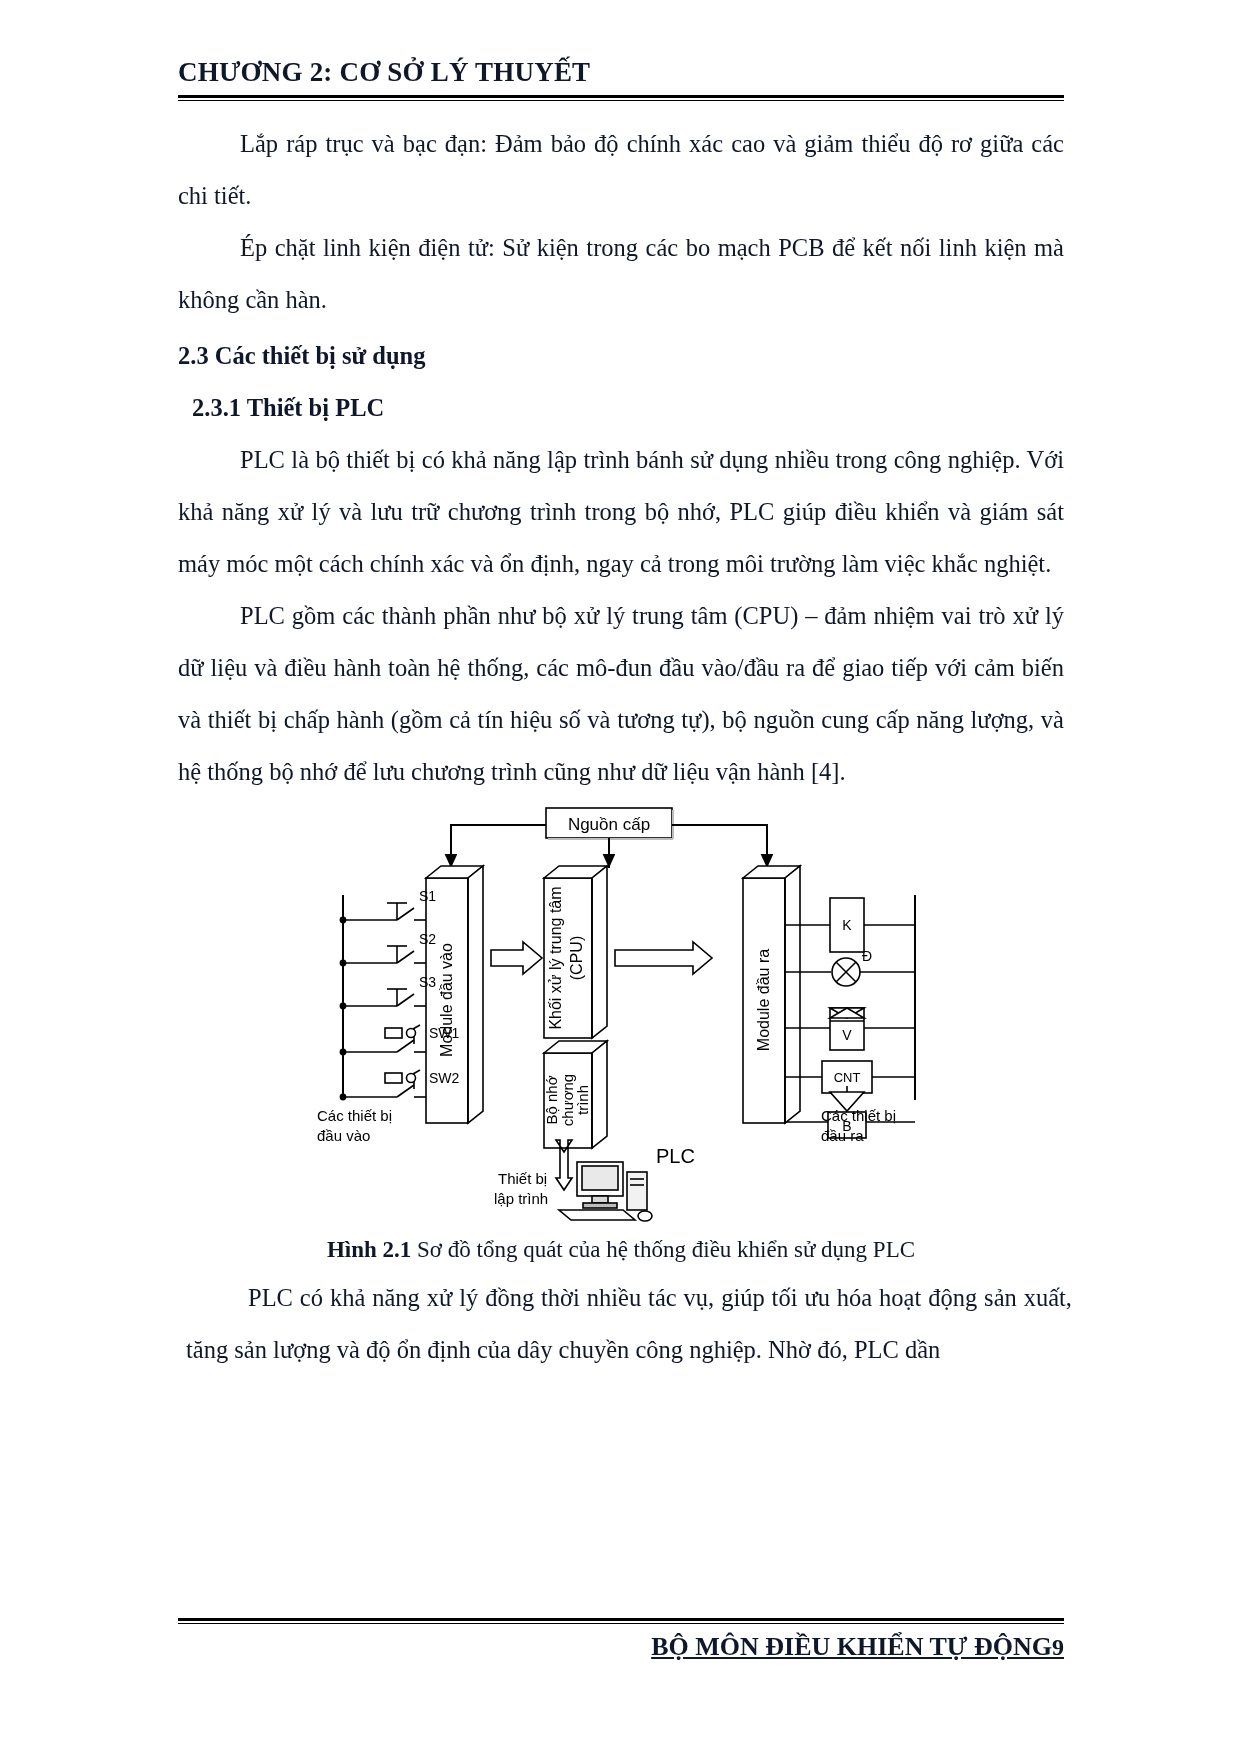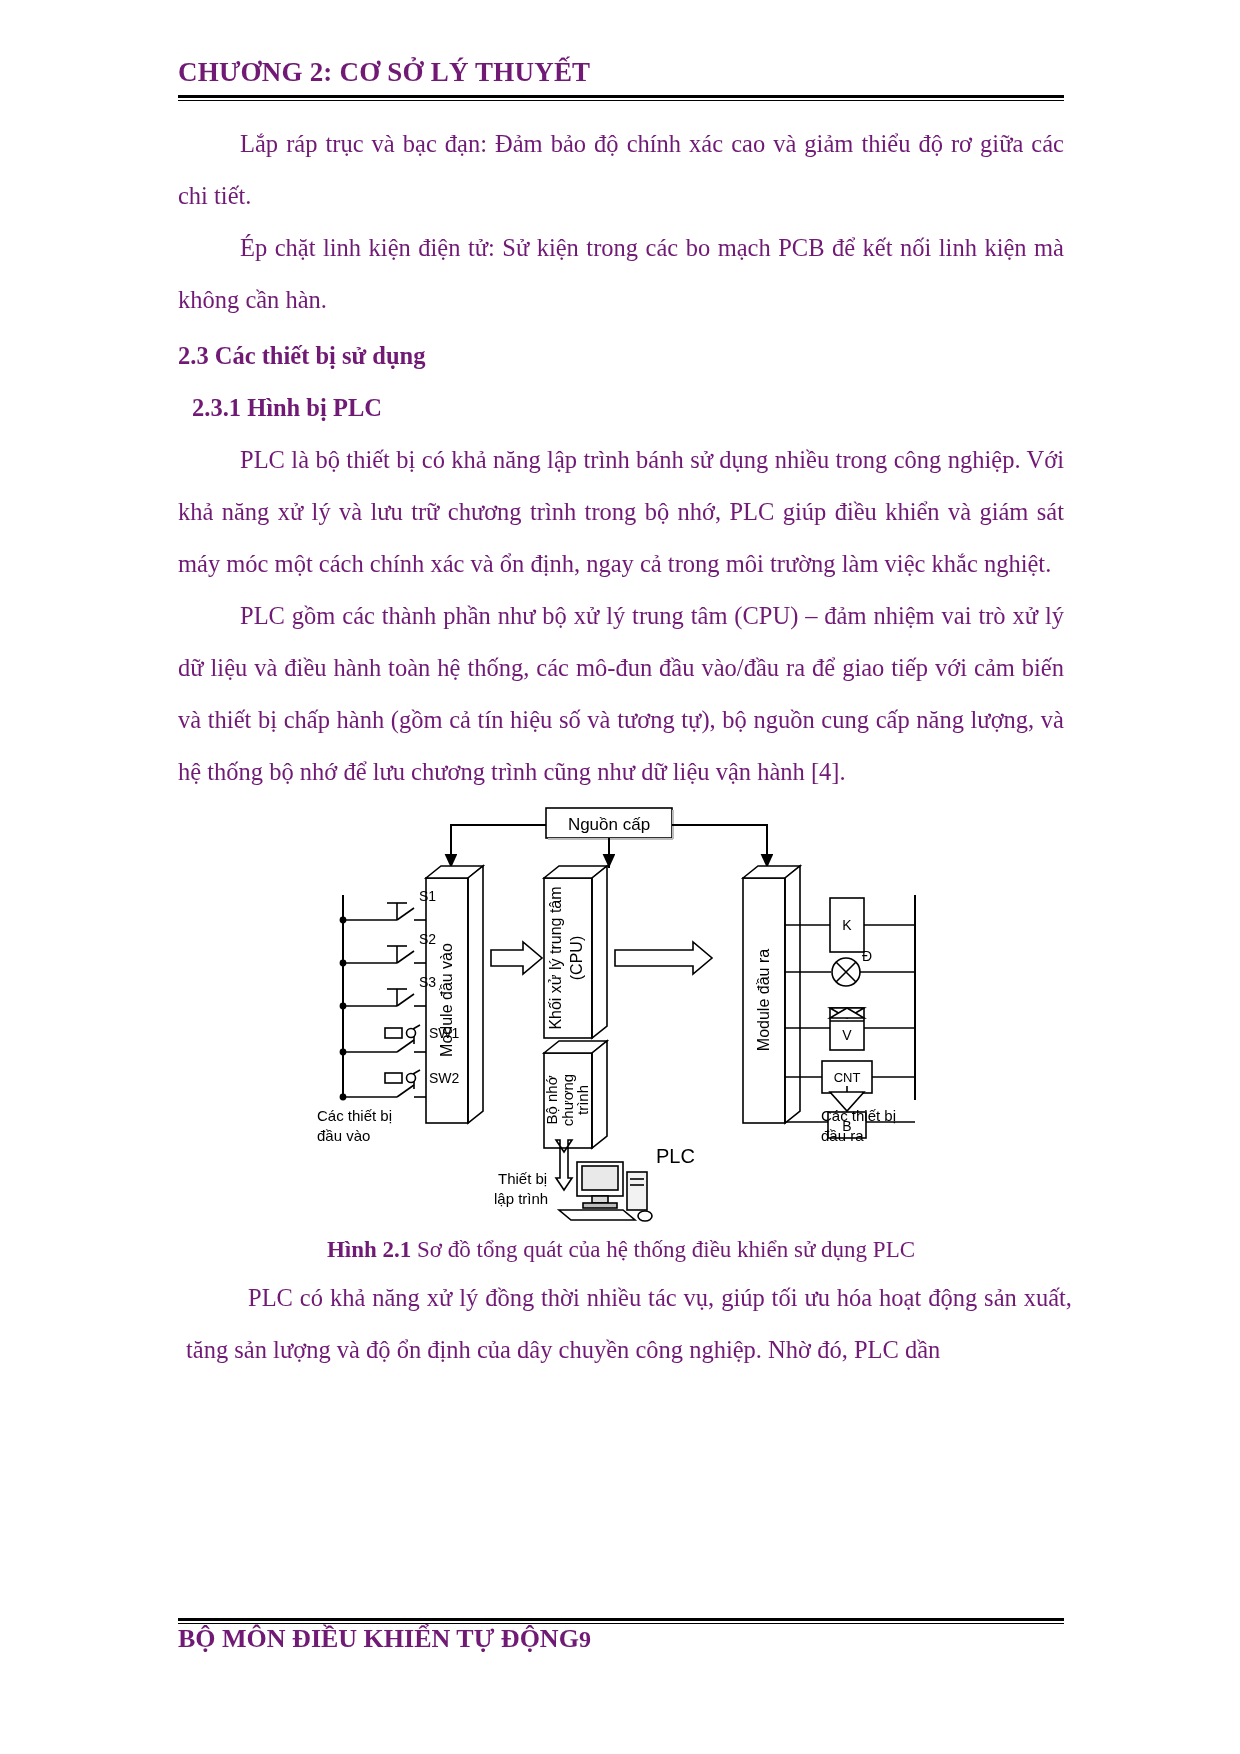--- a/index.html
+++ b/index.html
@@ -6,21 +6,21 @@
     margin: 0;
     padding: 0;
     background: #ffffff;
   }
   .page {
     position: relative;
     width: 1240px;
     height: 1754px;
     background: #ffffff;
     font-family: "Liberation Serif", "DejaVu Serif", serif;
-    color: #701a75;
+    color: #0f172a;
     overflow: hidden;
     box-sizing: border-box;
   }
 
   
   .header {
     position: absolute;
     left: 178px;
     top: 58px;
     width: 886px;
@@ -101,44 +101,46 @@
   
   .footer {
     position: absolute;
     left: 178px;
     top: 1618px;
     width: 886px;
   }
   .footer-rule-thick { border-top: 3px solid #000; }
   .footer-rule-thin { margin-top: 2px; border-top: 1.5px solid #000; }
   .footer-row {
+    margin-top: 8px;
     display: flex;
-    justify-content: flex-start;
+    justify-content: flex-end;
     align-items: baseline;
     font-size: 26px;
     font-weight: bold;
+    text-decoration: underline;
   }
   .footer-page { font-size: 24px; font-weight: bold; }
 </style>
 </head>
 <body>
 
 <div class="page">
 
   <div class="header">
     <div class="header-title">CHƯƠNG 2: CƠ SỞ LÝ THUYẾT</div>
     <div class="header-rule-thick"></div>
     <div class="header-rule-thin"></div>
   </div>
 
   <div class="content">
     <p class="para">Lắp ráp trục và bạc đạn: Đảm bảo độ chính xác cao và giảm thiểu độ rơ giữa các chi tiết.</p>
     <p class="para">Ép chặt linh kiện điện tử: Sử kiện trong các bo mạch PCB để kết nối linh kiện mà không cần hàn.</p>
     <h2 class="sec">2.3 Các thiết bị sử dụng</h2>
-    <h3 class="subsec">2.3.1 Hình bị PLC</h3>
+    <h3 class="subsec">2.3.1 Thiết bị PLC</h3>
     <p class="para">PLC là bộ thiết bị có khả năng lập trình bánh sử dụng nhiều trong công nghiệp. Với khả năng xử lý và lưu trữ chương trình trong bộ nhớ, PLC giúp điều khiển và giám sát máy móc một cách chính xác và ổn định, ngay cả trong môi trường làm việc khắc nghiệt.</p>
     <p class="para">PLC gồm các thành phần như bộ xử lý trung tâm (CPU) – đảm nhiệm vai trò xử lý dữ liệu và điều hành toàn hệ thống, các mô-đun đầu vào/đầu ra để giao tiếp với cảm biến và thiết bị chấp hành (gồm cả tín hiệu số và tương tự), bộ nguồn cung cấp năng lượng, và hệ thống bộ nhớ để lưu chương trình cũng như dữ liệu vận hành [4].</p>
   </div>
 
   <div class="figure-wrap">
     <svg class="fig-svg" width="640" height="425" viewBox="0 0 640 425">
       <defs>
         <marker id="arrowBlack" markerWidth="9" markerHeight="9" refX="7" refY="3.2" orient="auto" markerUnits="strokeWidth">
           <path d="M0,0 L7,3.2 L0,6.4 z" fill="#000"></path>
         </marker>

